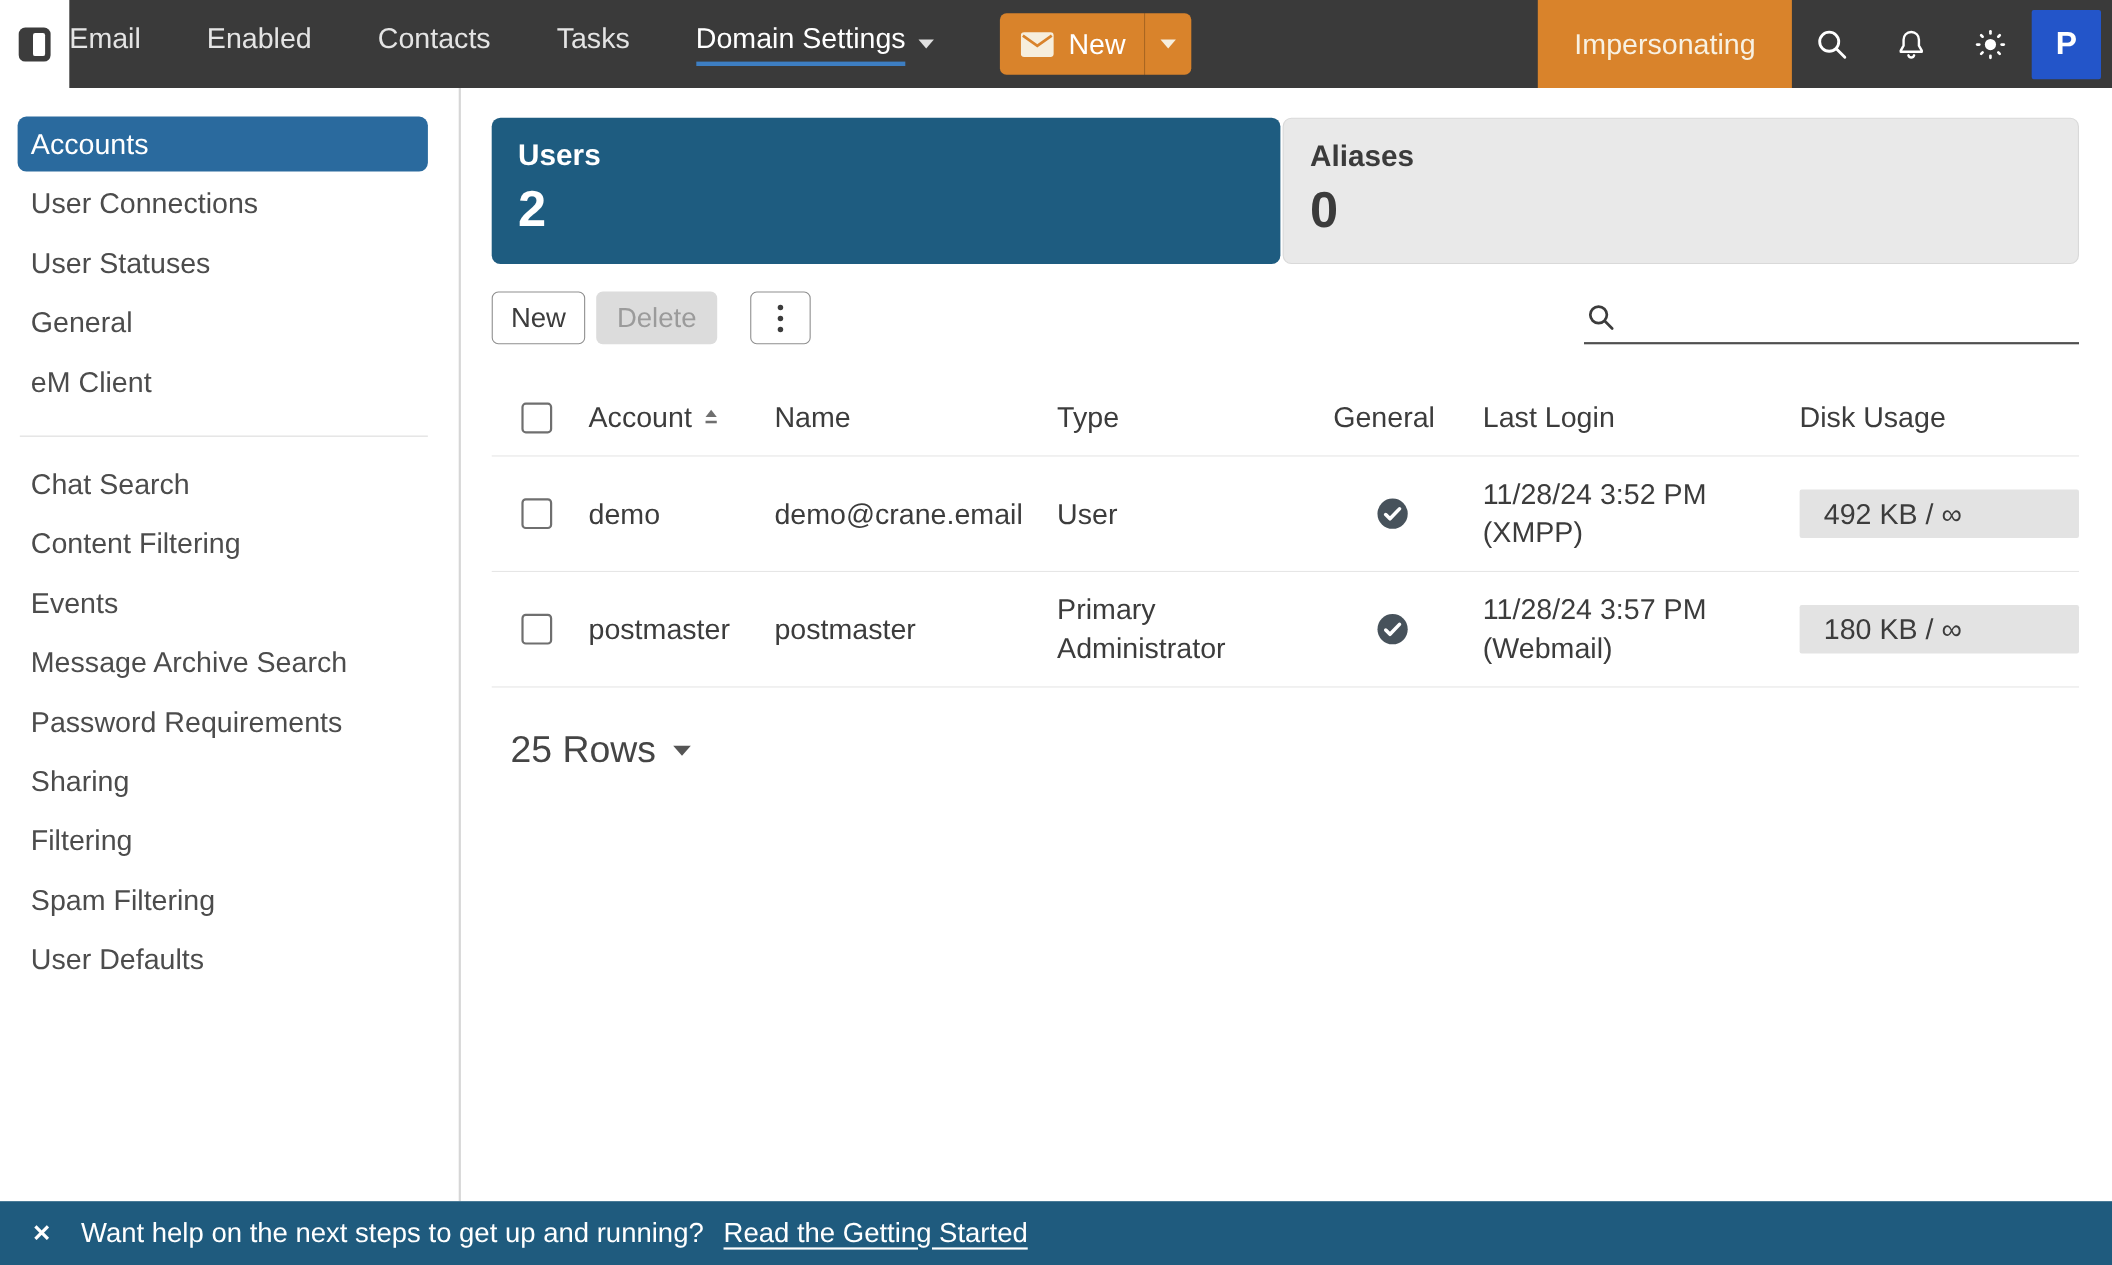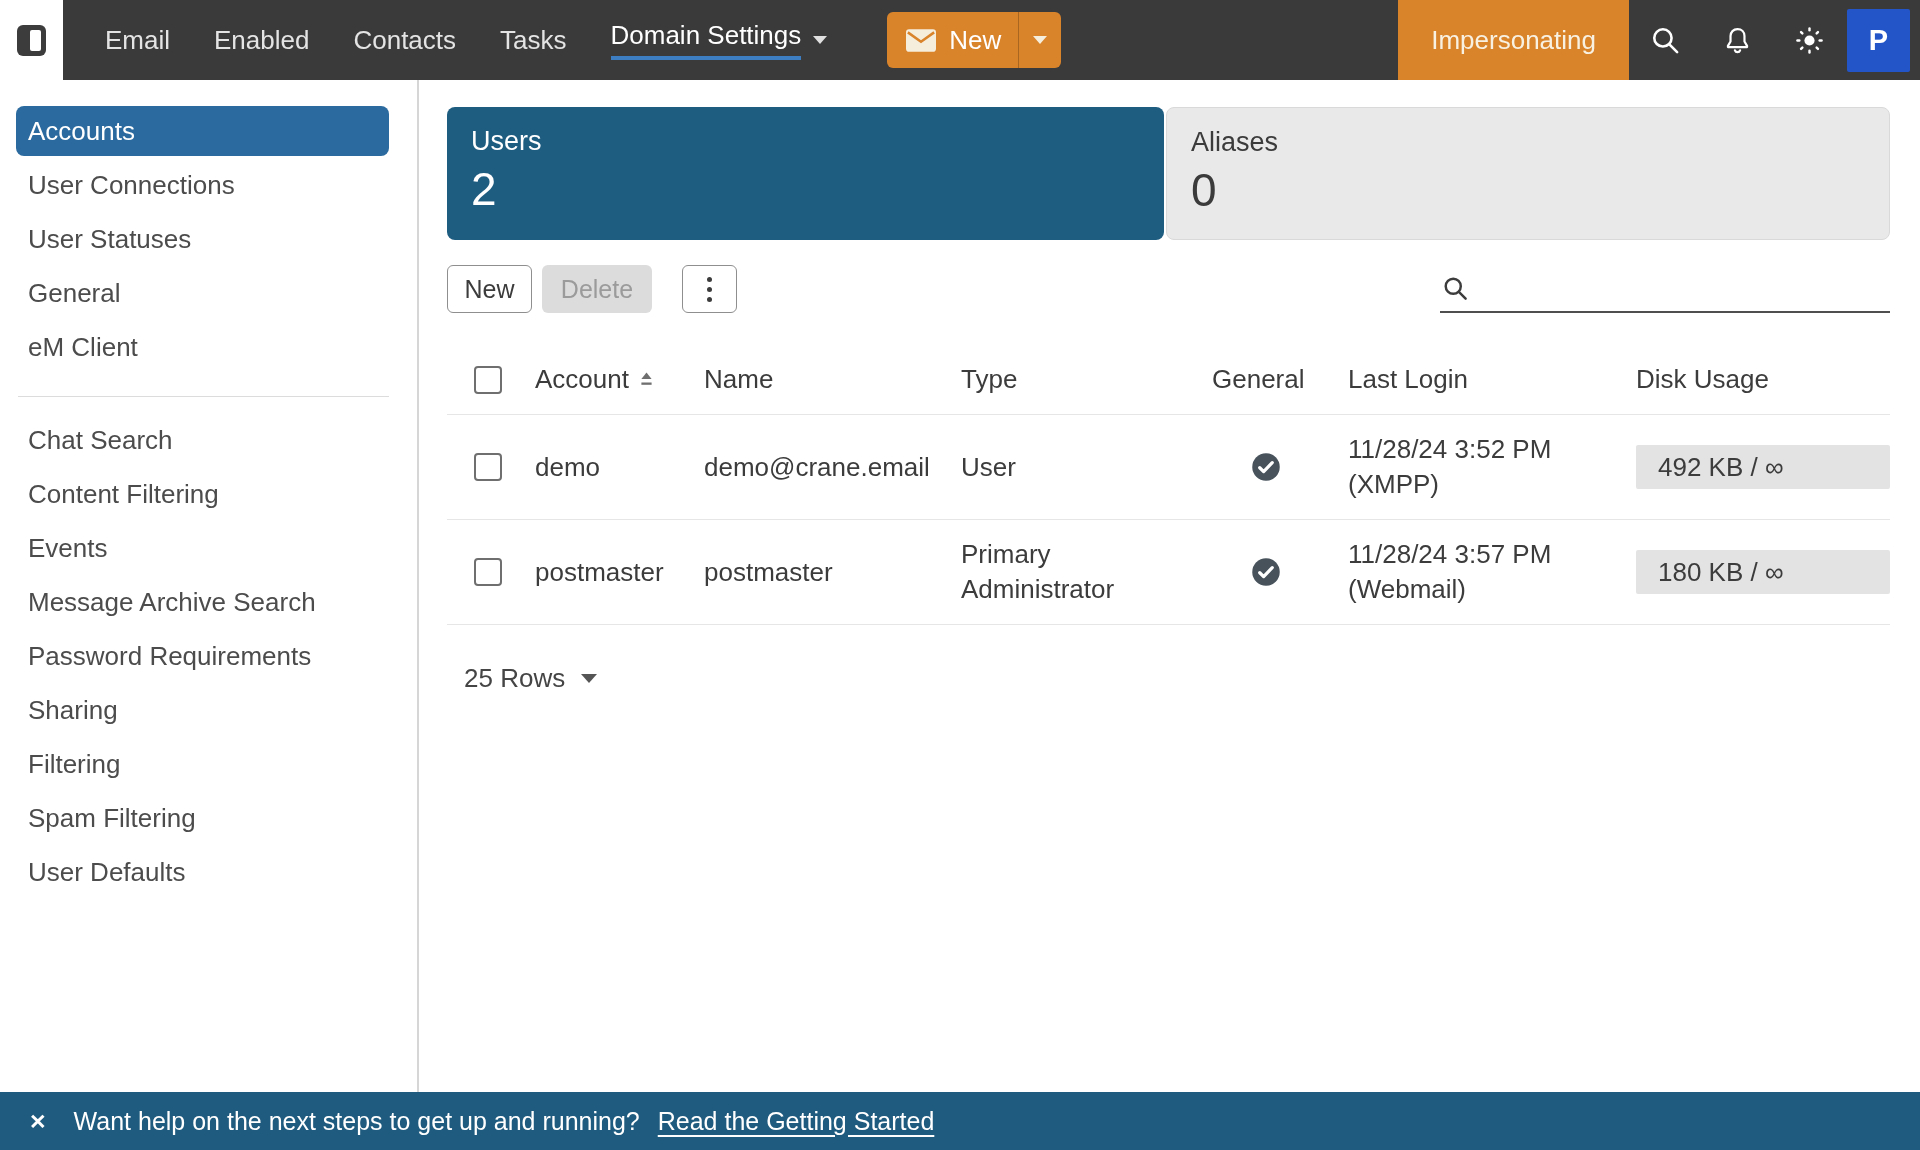--- a/index.html
+++ b/index.html
@@ -5,21 +5,21 @@
   * { box-sizing: border-box; margin: 0; padding: 0; }
   html,body { width: 1920px; height: 1150px; }
   body { font-family: "Liberation Sans", sans-serif; background: #fff; overflow: hidden; }
   .page { width: 1920px; height: 1150px; display: flex; flex-direction: column; }
 
   
   .topbar { flex: 0 0 80px; background: #3a3a3a; display: flex; align-items: center; }
   .logo-box { width: 63px; height: 80px; background: #fff; display: flex; align-items: center; justify-content: center; flex: 0 0 63px; }
   .logo-glyph { width: 29px; height: 31px; background: #3c3c3c; border-radius: 6px; position: relative; }
   .logo-glyph::after { content:""; position: absolute; left: 13px; top: 5px; width: 11px; height: 21px; background: #fff; border-radius: 2px; }
-  .nav { display: flex; align-items: center; gap: 44px; margin-left: 42px; }
+  .nav { display: flex; gap: 60px; }
   .nav-item { color: #e4e4e4; font-size: 26px; cursor: default; white-space: nowrap; }
   .nav-item.active { color: #fff; display: flex; align-items: center; gap: 12px; }
   .active-label { border-bottom: 4px solid #3d7ec2; padding-bottom: 5px; }
   .caret-down { width: 0; height: 0; border-left: 8px solid transparent; border-right: 8px solid transparent; border-top: 9px solid #e0e0e0; }
   .caret-down.small { border-left-width: 7px; border-right-width: 7px; border-top-width: 8px; }
 
   .new-btn { margin-left: 60px; height: 56px; background: #d9832b; border-radius: 6px; display: flex; align-items: center; color: #fff; }
   .new-main { display: flex; align-items: center; gap: 13px; padding: 0 17px 0 19px; font-size: 26px; cursor: pointer; }
   .new-divider { width: 1px; height: 56px; background: rgba(0,0,0,0.22); }
   .new-caret { padding: 0 14px; display: flex; align-items: center; cursor: pointer; height: 100%; }
@@ -34,21 +34,21 @@
   .app { flex: 1 1 auto; min-height: 0; display: flex; }
   .sidebar { flex: 0 0 419px; border-right: 2px solid #d6d6d6; padding-top: 14px; }
   .side-item { height: 54px; display: flex; align-items: center; padding-left: 28px; font-size: 26px; color: #4c4c4c; cursor: pointer; }
   .side-item.active { background: #2a6a9e; color: #fff; border-radius: 8px; margin: 12px 28px 2px 16px; padding-left: 12px; height: 50px; }
   .side-divider { height: 1px; background: #dcdcdc; margin: 22px 28px 16px 18px; }
 
   .main { flex: 1 1 auto; padding: 27px 30px 0 28px; display: flex; flex-direction: column; }
 
   
   .cards { display: flex; height: 133px; }
-  .card { border-radius: 8px; padding: 19px 0 0 24px; }
+  .card { border-radius: 8px; padding: 19px 0 0 24px; font-weight: bold; }
   .card.users { width: 717px; background: #1e5c80; color: #fff; margin-right: 2px; cursor: pointer; }
   .card.aliases { flex: 1; background: #e9e9e9; border: 1px solid #d9d9d9; color: #3b3b3b; cursor: pointer; }
   .card-label { font-size: 27px; }
   .card-value { font-size: 46px; margin-top: 5px; }
 
   
   .toolbar { display: flex; align-items: center; margin-top: 25px; height: 48px; flex: 0 0 48px; }
   .btn { font-size: 25px; height: 48px; display: flex; align-items: center; justify-content: center; border-radius: 6px; cursor: pointer; }
   .btn-new { width: 85px; background: #fff; border: 1px solid #8f8f8f; color: #3c3c3c; }
   .btn-delete { width: 110px; background: #dcdcdc; color: #9b9b9b; margin-left: 10px; border: none; cursor: default; }
@@ -65,21 +65,21 @@
   .trow { height: 105px; }
   .cb { width: 28px; height: 28px; border: 2px solid #6f6f6f; border-radius: 4px; background: #fff; margin-left: 27px; cursor: pointer; }
   .th-account { display: flex; align-items: center; gap: 10px; }
   .th-login, .td-login { padding-left: 28px; }
   .th-disk { padding-left: 26px; }
   .td-enabled { display: flex; justify-content: center; }
   .td-login { line-height: 1.34; }
   .td-disk { padding-left: 26px; }
   .pill { height: 44px; background: #e3e3e3; border-radius: 2px; display: flex; align-items: center; padding-left: 22px; }
 
-  .pagination { margin-top: 38px; display: flex; align-items: center; gap: 16px; font-size: 26px; color: #454545; padding-left: 17px; cursor: pointer; }
+  .pagination { margin-top: 38px; display: flex; align-items: center; gap: 16px; font-size: 34px; color: #454545; padding-left: 17px; cursor: pointer; }
   .pagination .caret-down { border-top-color: #555; }
 
   
   .banner { flex: 0 0 58px; background: #1f5b7e; display: flex; align-items: center; color: #fff; font-size: 25px; padding-left: 29px; }
   .banner-close { font-size: 21px; margin-right: 27px; cursor: pointer; font-weight: bold; line-height: 1; }
   .banner-link { margin-left: 18px; text-decoration: underline; text-underline-offset: 5px; color: #fff; cursor: pointer; }
 </style>
 </head>
 <body>
 

